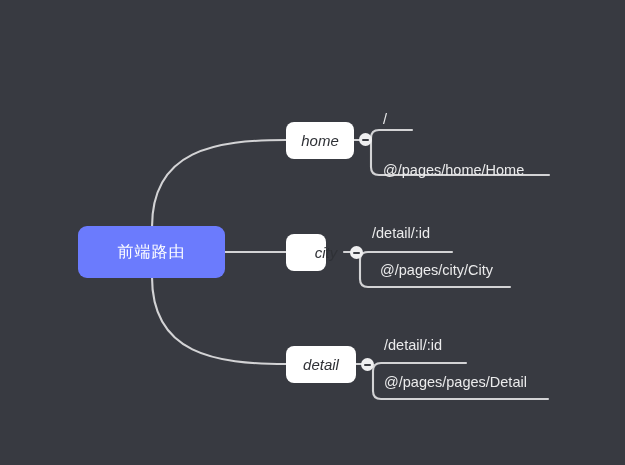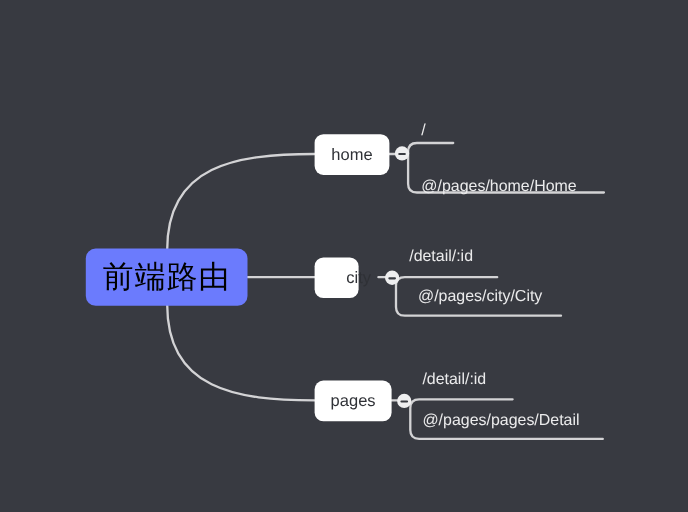--- a/index.html
+++ b/index.html
@@ -35,38 +35,39 @@
     height: 52px;
     background: #6b7bfd;
     border-radius: 9px;
     display: flex;
     align-items: center;
     justify-content: center;
     box-sizing: border-box;
     z-index: 6;
   }
   .root-node .label {
-    color: #000000;
-    font-size: 28px;
+    color: #ffffff;
+    font-size: 16px;
     letter-spacing: 1px;
     line-height: 1;
     white-space: nowrap;
   }
 
   
   .branch-node {
     position: absolute;
     height: 37px;
     background: #ffffff;
     border-radius: 8px;
     display: flex;
     align-items: center;
     justify-content: center;
     box-sizing: border-box;
     z-index: 6;
+    font-style: italic;
   }
   .branch-node .label {
     color: #2f3136;
     font-size: 15px;
     line-height: 1;
     white-space: nowrap;
   }
 
   
   .toggle {
@@ -138,21 +139,21 @@
   <div class="branch-node" style="left:286px; top:234px; width:38px;padding-left:40px;">
     <span class="label">city</span>
   </div>
   <div class="toggle" style="left:350px; top:246px;">
     <span class="bar"></span>
   </div>
   <div class="leaf" style="left:372px; top:226px;">/detail/:id</div>
   <div class="leaf" style="left:380px; top:263px;">@/pages/city/City</div>
 
   <div class="branch-node" style="left:286px; top:346px; width:70px;">
-    <span class="label">pages</span>
+    <span class="label">detail</span>
   </div>
   <div class="toggle" style="left:361px; top:358px;">
     <span class="bar"></span>
   </div>
   <div class="leaf" style="left:384px; top:338px;">/detail/:id</div>
   <div class="leaf" style="left:384px; top:375px;">@/pages/pages/Detail</div>
 
 </div>
 
 </body></html>

